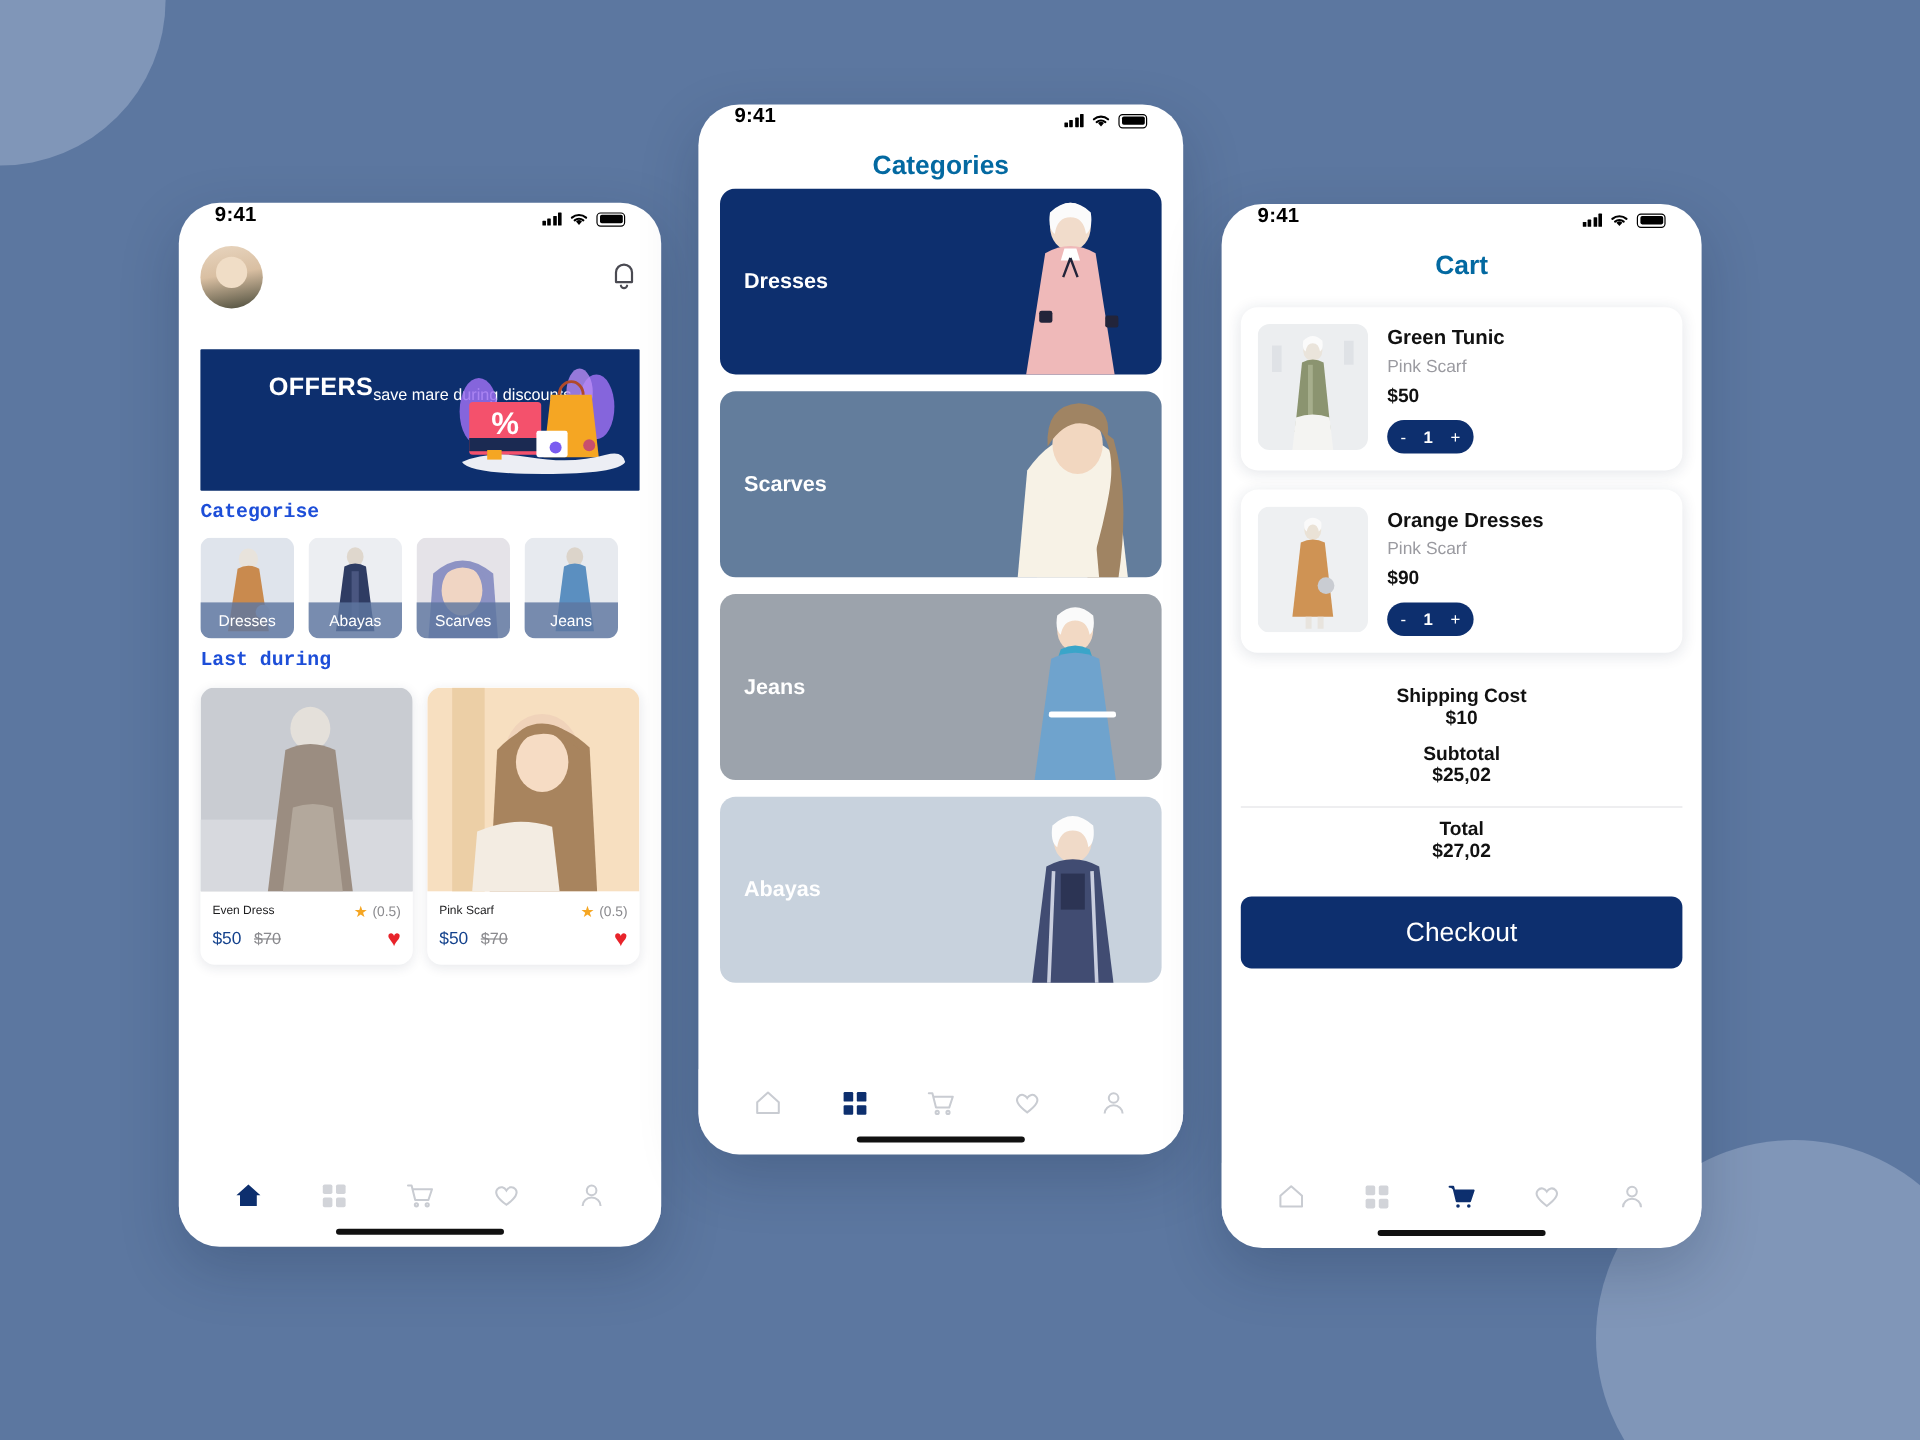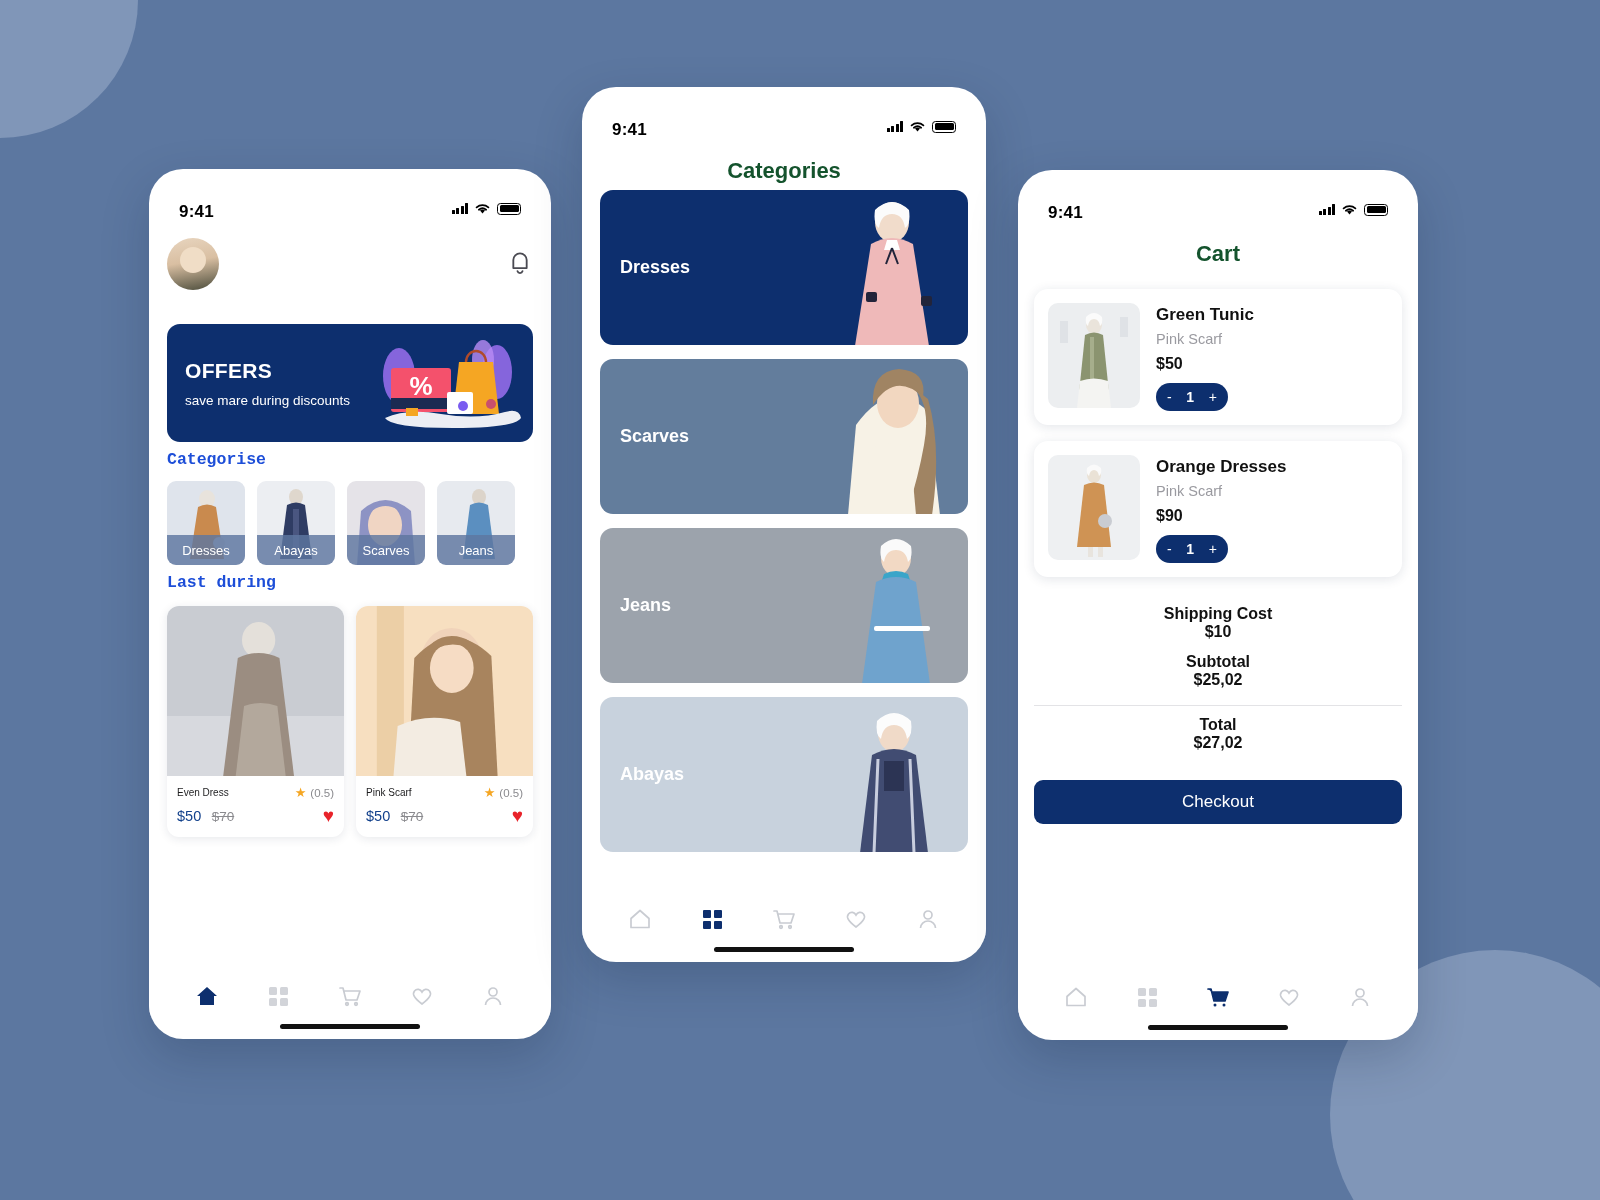--- a/index.html
+++ b/index.html
@@ -20,33 +20,33 @@
     overflow:hidden;
     box-shadow:0 18px 48px rgba(20,35,65,.22);
     display:flex; flex-direction:column;
   }
   #phone-home      { left:149px;  top:169px; width:402px; height:870px; }
   #phone-categories{ left:582px;  top:87px;  width:404px; height:875px; }
   #phone-cart      { left:1018px; top:170px; width:400px; height:870px; }
 
   
   .statusbar {
-    display:flex; align-items:flex-start; justify-content:space-between;
-    padding:33px 30px 4px 30px; flex:none;gap:33px;
+    display:flex; align-items:flex-end; justify-content:space-between;
+    padding:0 30px 4px 30px; flex:none;gap:33px;
   }
   .sb-time { font-size:17px; font-weight:600; color:#000; letter-spacing:.2px; }
   .sb-icons { display:flex; align-items:center; gap:6px; }
   .bars { display:flex; align-items:flex-end; gap:1.5px; height:11px; }
   .bars i { display:block; width:3px; background:#000; border-radius:.5px; }
   .bars i:nth-child(1){height:4px;} .bars i:nth-child(2){height:6px;}
   .bars i:nth-child(3){height:8px;} .bars i:nth-child(4){height:11px;}
   .batt { width:24px; height:12px; border:1.6px solid #000; border-radius:3.5px; padding:1.5px; }
   .batt span { display:block; width:100%; height:100%; background:#000; border-radius:1.5px; }
 
-  .screen-title { text-align:center; font-size:22px; font-weight:700; color:#14532d; padding:14px 0 6px; }
+  .screen-title { text-align:center; font-size:22px; font-weight:700; color:#0369a1; padding:14px 0 6px; }
 
   
   .home-body { padding:0 18px; flex:1; display:flex; flex-direction:column; overflow:hidden; }
   .home-top { display:flex; align-items:center; justify-content:space-between; padding:12px 0 14px; }
   .avatar {
     width:52px; height:52px; border-radius:50%; overflow:hidden;
     background:linear-gradient(170deg,#e8d5bf 0%, #d9bfa2 45%, #4a4b3a 100%);
     position:relative; flex:none;
   }
   .avatar::after{
@@ -56,23 +56,23 @@
   .bell { width:26px; height:28px; position:relative; }
   .bell svg { width:100%; height:100%; }
 
   .searchbar {
     background:#f1f1f2; border-radius:13px; height:48px;
     display:flex; align-items:center; gap:14px; padding:0 18px;
   }
   .search-ph { font-size:13px; color:#8a8a8e; }
 
   .offers {
-    margin-top:20px; background:#0d2f6e; border-radius:13px;
+    margin-top:20px; background:#0d2f6e; border-radius:1px;
     height:118px; position:relative; overflow:hidden;
-    padding:20px 18px; display:flex; flex-direction:column; justify-content:center;
+    padding:20px 18px; display:flex; flex-direction:row; justify-content:center;
   }
   .offers-title { color:#fff; font-size:21px; font-weight:700; letter-spacing:.3px; }
   .offers-sub { color:#fff; font-size:13.5px; margin-top:10px; }
   .offers-art { position:absolute; right:10px; top:8px; width:160px; height:104px; }
 
   .section-h { font-size:16.5px; font-weight:700; color:#1d4ed8; margin:8px 0 12px;font-family:Liberation Mono, monospace; }
 
   .cat-row { display:flex; gap:12px; }
   .cat-tile {
     width:78px; height:84px; border-radius:9px; overflow:hidden;
@@ -128,21 +128,21 @@
     padding:0 11px; font-size:14px;
   }
   .stepper .qty { font-weight:600; }
 
   .totals { margin-top:22px; }
   .trow { display:flex; justify-content:space-between; align-items:center; padding:6px 2px;flex-direction:column; }
   .trow span { font-size:16px; font-weight:700; color:#111; }
   .tdiv { height:1px; background:#e3e3e6; margin:10px 0 4px; }
   .checkout {
     margin-top:22px; background:#0d2f6e; color:#fff; border:none;
-    height:44px; border-radius:9px; font-size:17px; width:100%;
+    height:60px; border-radius:9px; font-size:22px; width:100%;
     font-family:inherit; cursor:pointer;
   }
 
   
   .tabbar {
     margin-top:auto; flex:none; background:#fff;
     display:flex; align-items:center; justify-content:space-around;
     padding:14px 22px 6px;
   }
   .tab { width:28px; height:28px; display:flex; align-items:center; justify-content:center; }

